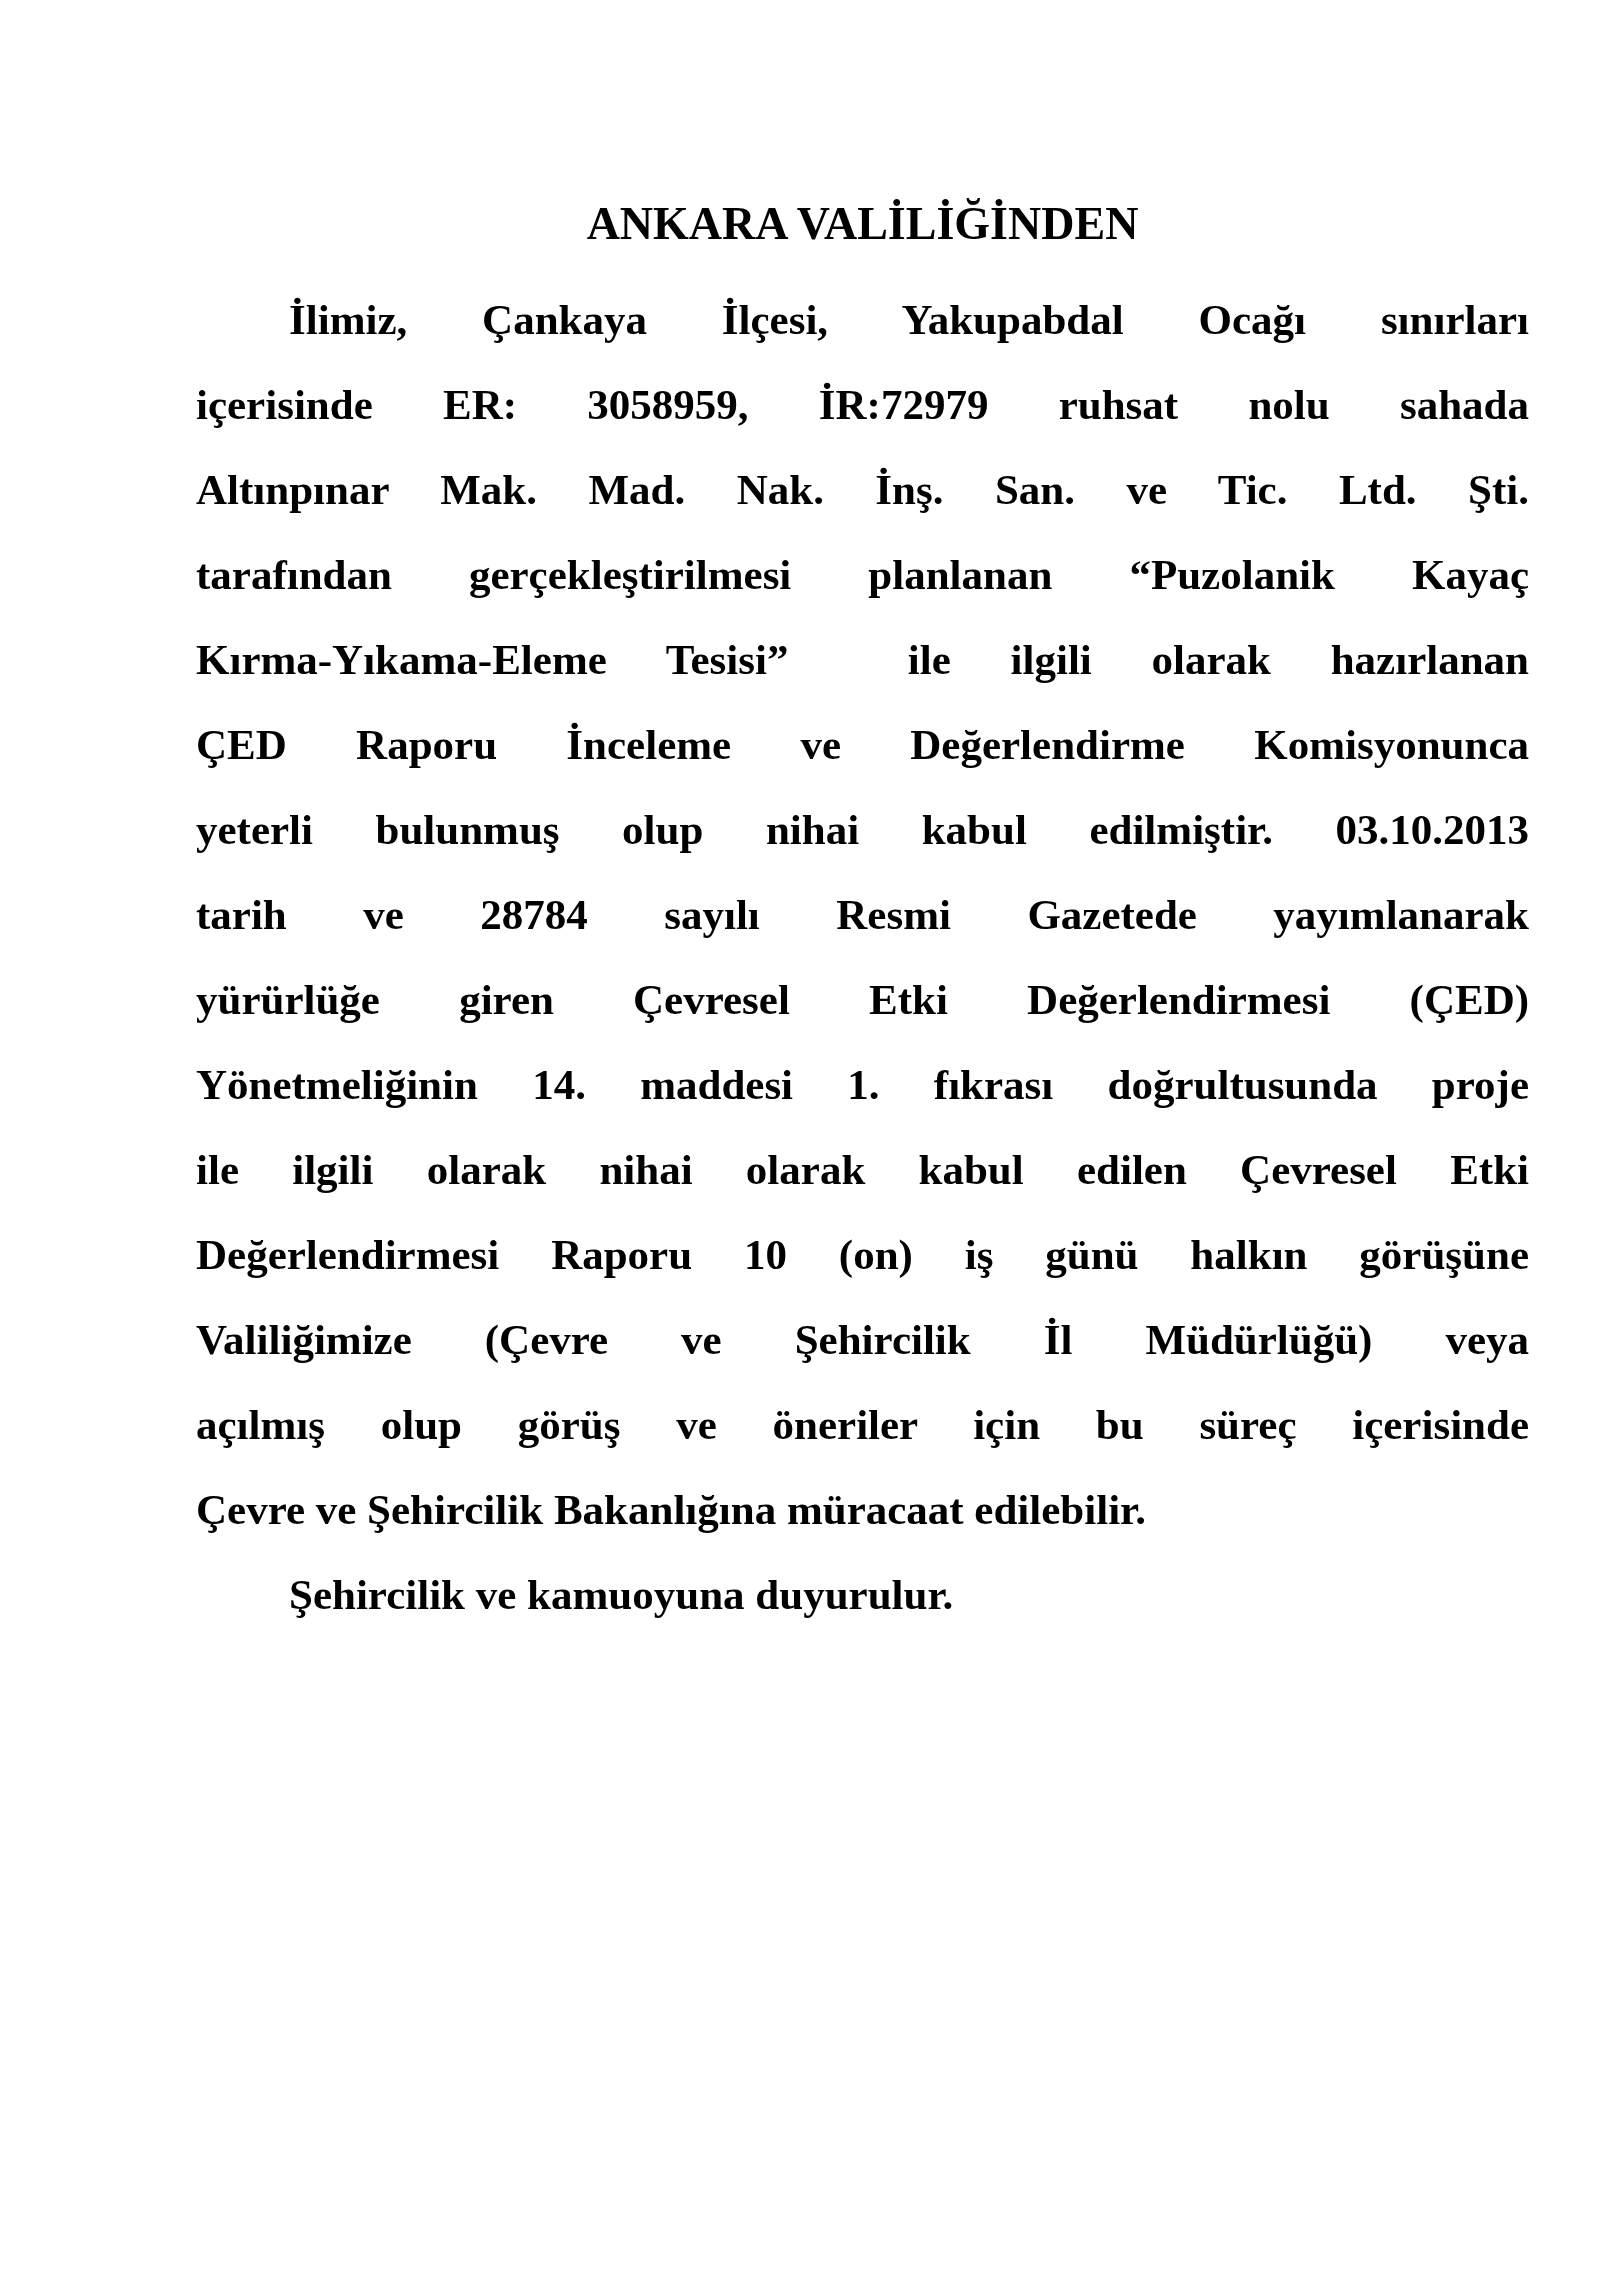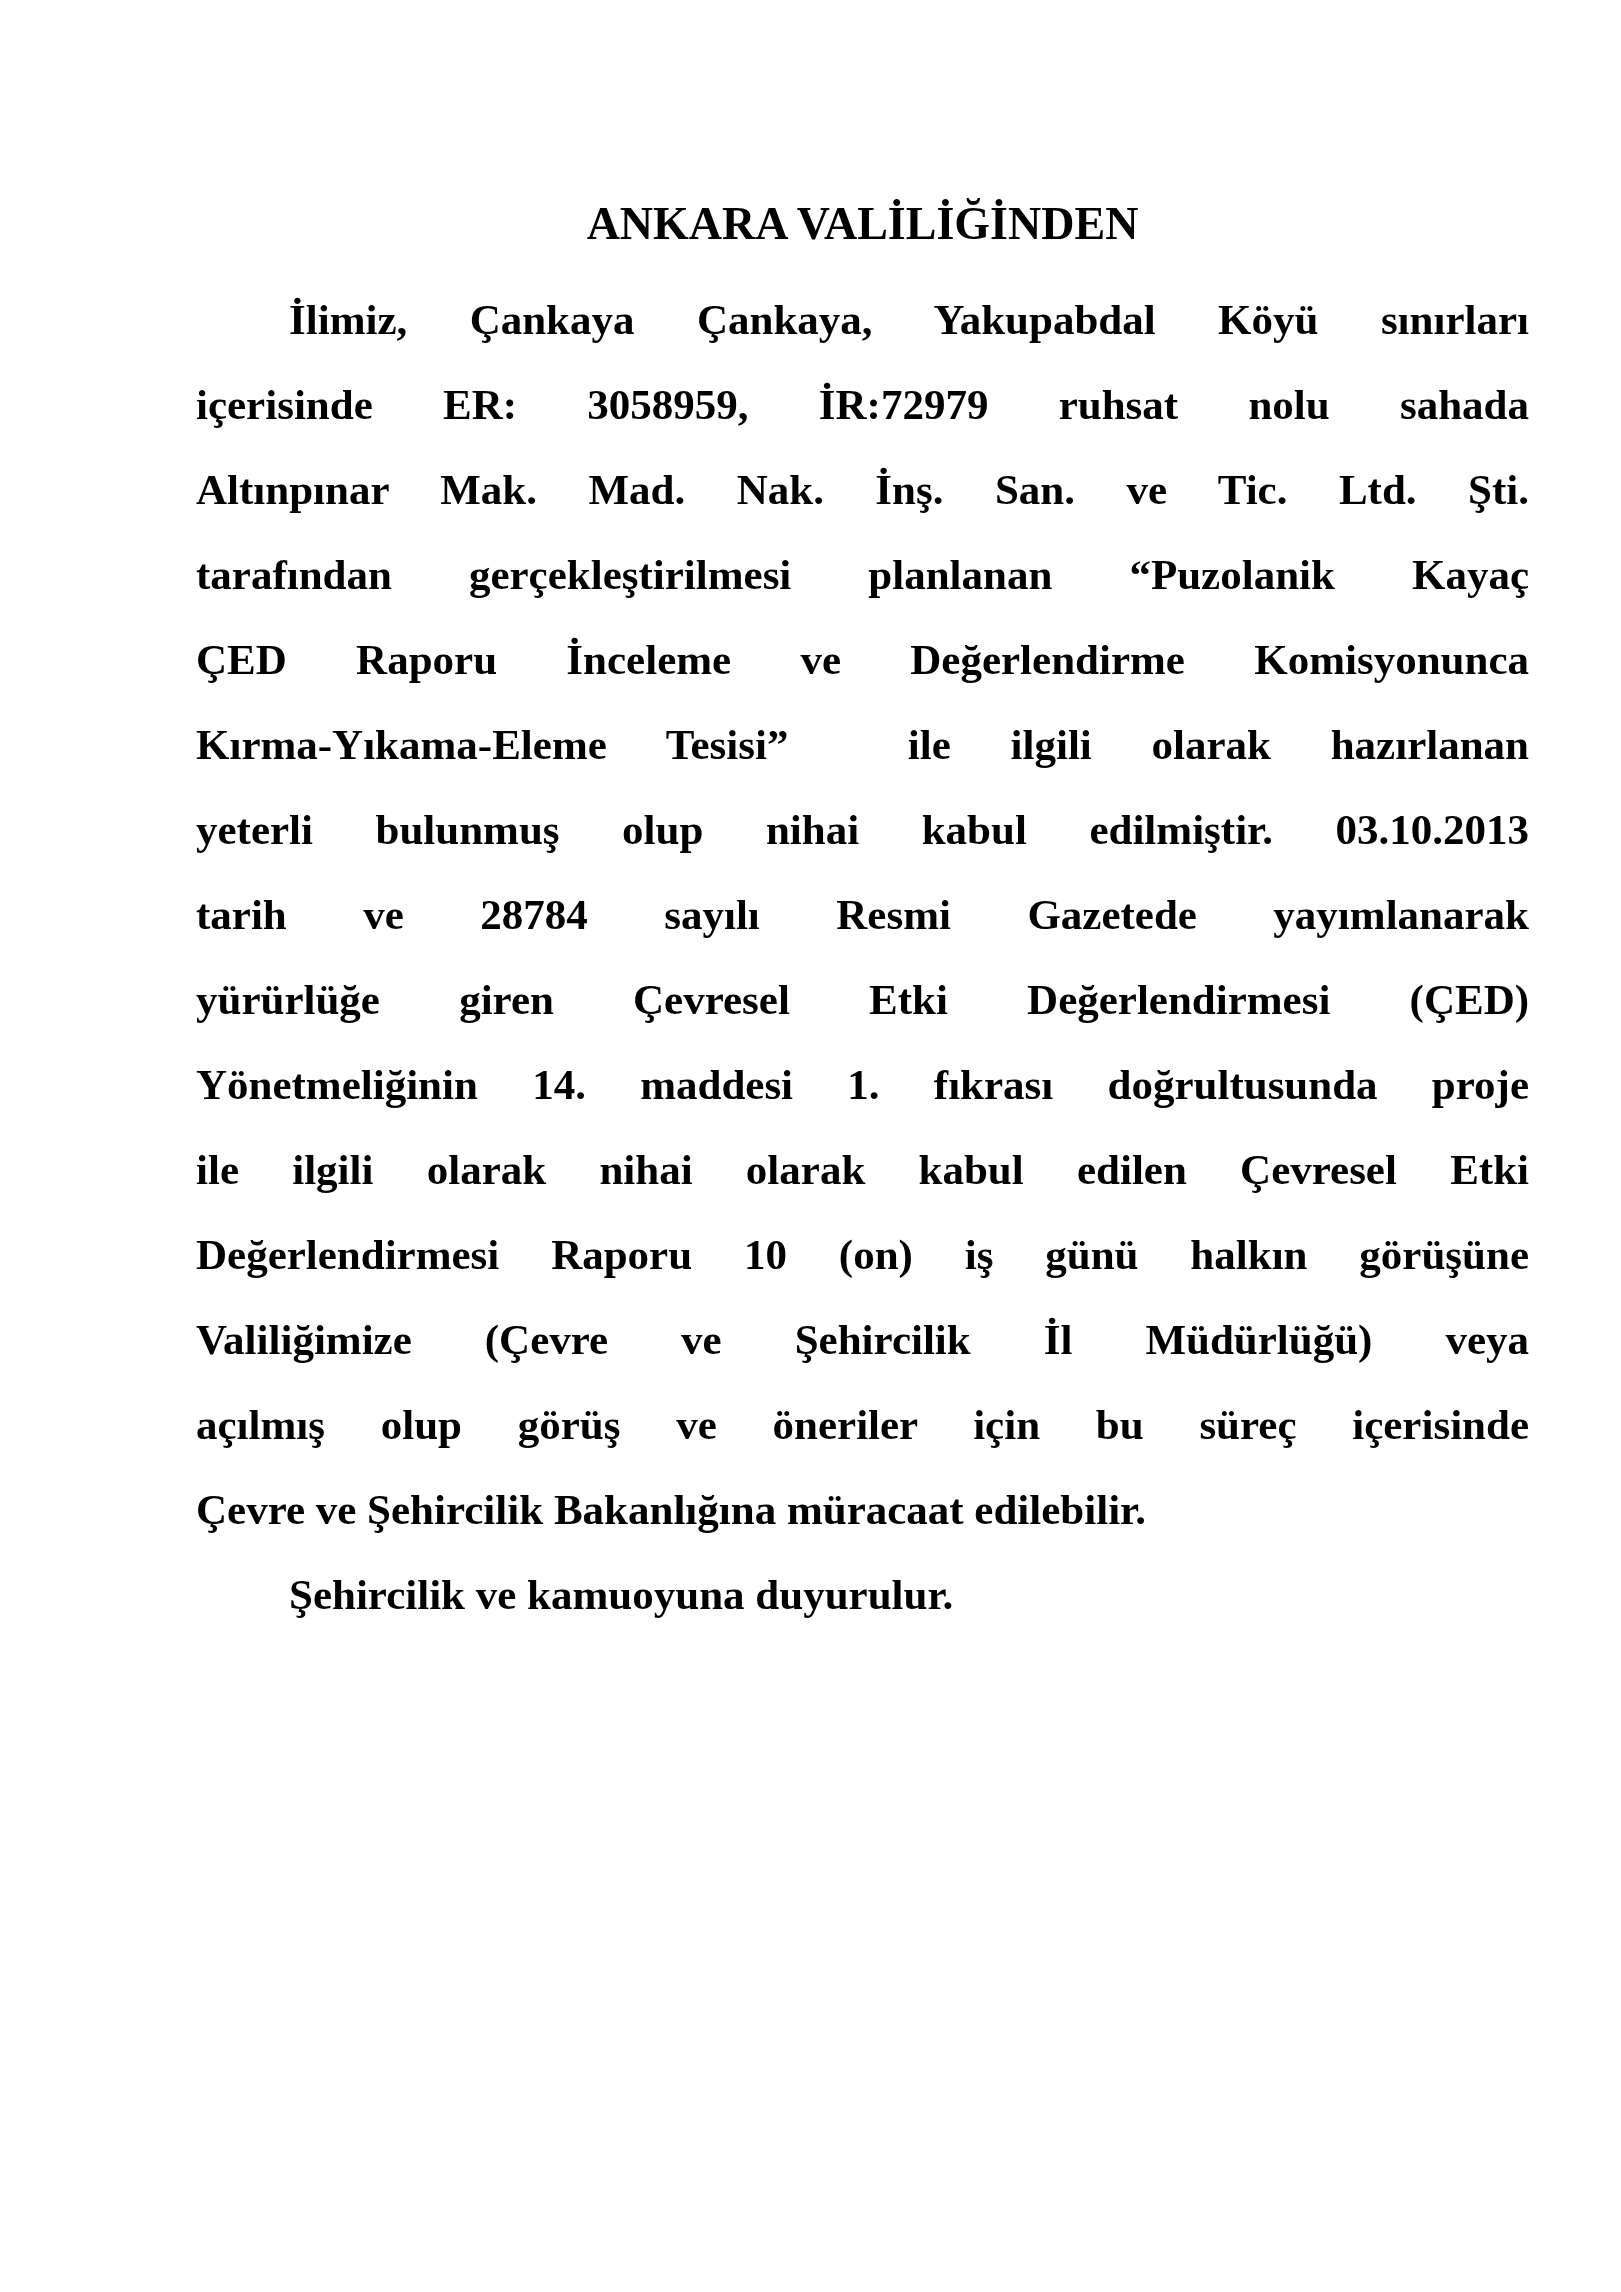--- a/index.html
+++ b/index.html
@@ -45,26 +45,26 @@
 </head>
 <body>
 
 <div class="page">
 
   <div class="doc-title">
     <div class="title-line">ANKARA VALİLİĞİNDEN</div>
   </div>
 
   <div class="doc-body">
-    <div class="line indent">İlimiz, Çankaya Çankaya, Yakupabdal Köyü sınırları</div>
+    <div class="line indent">İlimiz, Çankaya İlçesi, Yakupabdal Ocağı sınırları</div>
     <div class="line">içerisinde ER: 3058959, İR:72979 ruhsat nolu sahada</div>
     <div class="line">Altınpınar Mak. Mad. Nak. İnş. San. ve Tic. Ltd. Şti.</div>
     <div class="line">tarafından gerçekleştirilmesi planlanan “Puzolanik Kayaç</div>
+    <div class="line">Kırma-Yıkama-Eleme Tesisi”&nbsp; ile ilgili olarak hazırlanan</div>
     <div class="line">ÇED Raporu İnceleme ve Değerlendirme Komisyonunca</div>
-    <div class="line">Kırma-Yıkama-Eleme Tesisi”&nbsp; ile ilgili olarak hazırlanan</div>
     <div class="line">yeterli bulunmuş olup nihai kabul edilmiştir. 03.10.2013</div>
     <div class="line">tarih ve 28784 sayılı Resmi Gazetede yayımlanarak</div>
     <div class="line">yürürlüğe giren Çevresel Etki Değerlendirmesi (ÇED)</div>
     <div class="line">Yönetmeliğinin 14. maddesi 1. fıkrası doğrultusunda proje</div>
     <div class="line">ile ilgili olarak nihai olarak kabul edilen Çevresel Etki</div>
     <div class="line">Değerlendirmesi Raporu 10 (on) iş günü halkın görüşüne</div>
     <div class="line">Valiliğimize (Çevre ve Şehircilik İl Müdürlüğü) veya</div>
     <div class="line">açılmış olup görüş ve öneriler için bu süreç içerisinde</div>
     <div class="line last">Çevre ve Şehircilik Bakanlığına müracaat edilebilir.</div>
     <div class="line indent last">Şehircilik ve kamuoyuna duyurulur.</div>

